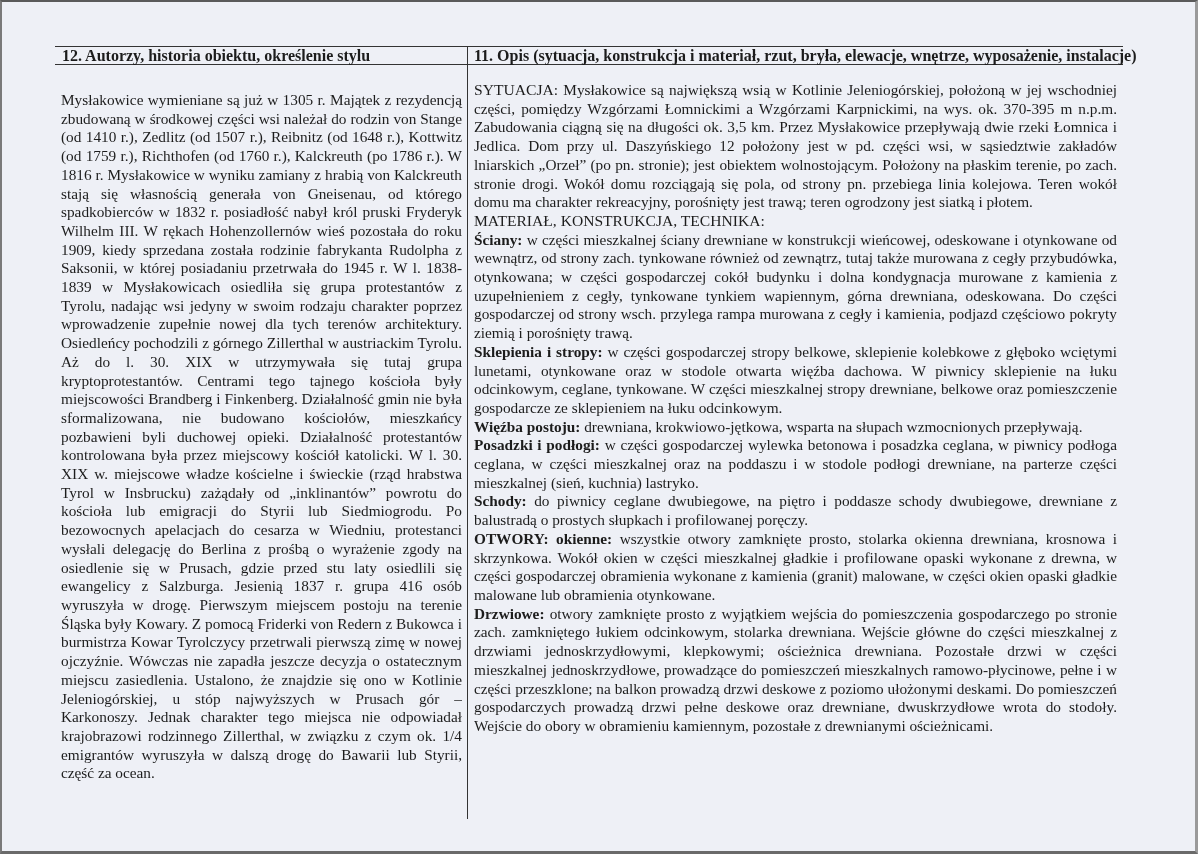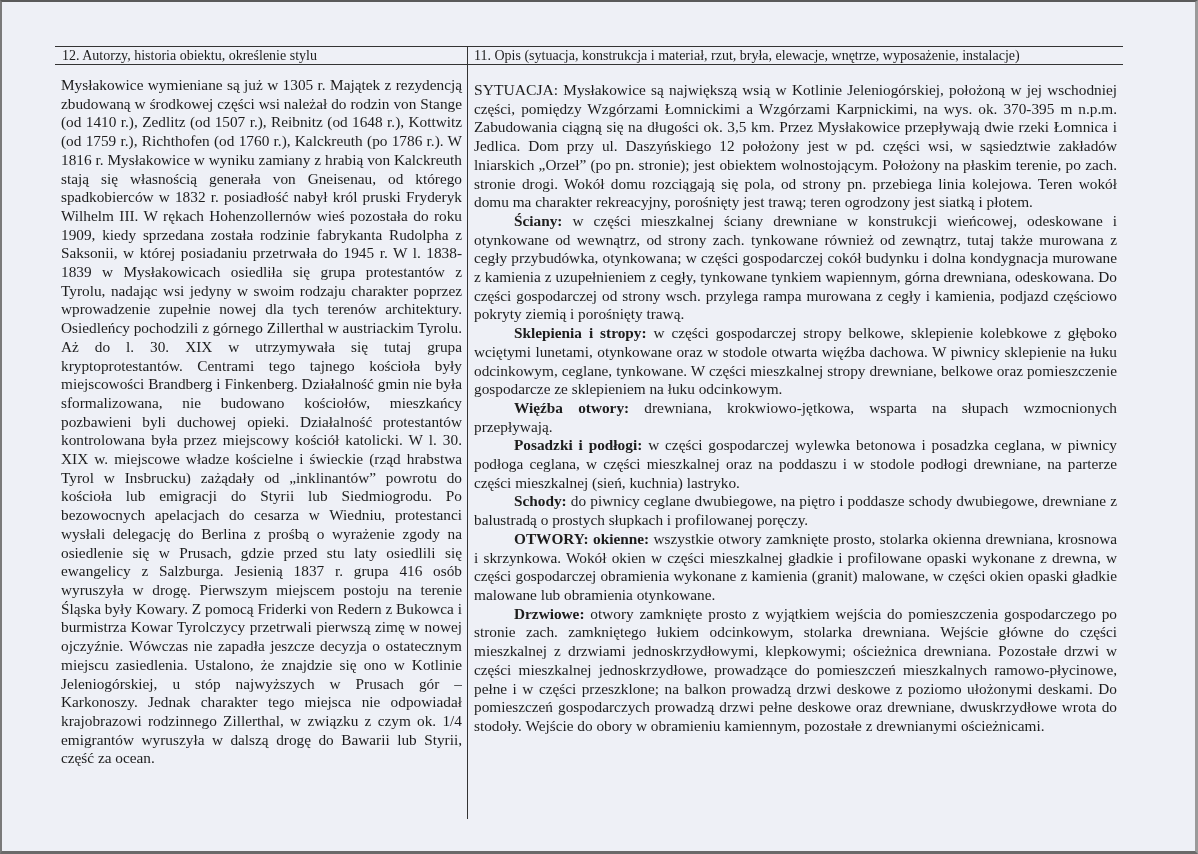--- a/index.html
+++ b/index.html
@@ -24,56 +24,57 @@
     border-top:1px solid #333;
   }
   .divider-v {
     position:absolute; left:467px; top:46px; width:1px; height:773px; background:#333;
   }
   .header-line {
     position:absolute; left:55px; top:64px; width:1068px; height:1px; background:#333;
   }
   .col-header {
     position:absolute; top:48px;
-    font-weight:normal; font-size:14px; line-height:15px;
+    font-weight:bold; font-size:16px; line-height:15px;
     white-space:nowrap;
     text-align:right;
   }
   .col-left-header { left:62px; }
   .col-right-header { left:474px; }
 
   .col-body {
     position:absolute; font-size:15.3px; line-height:18.7px;
     text-align:justify;
   }
-  .col-left { left:61px; top:76px; width:401px; }
+  .col-left { left:61px; top:91px; width:401px; }
   .col-right { left:474px; top:81px; width:643px; }
 
   .col-left p, .col-right p { margin:0; }
-  .b { font-weight:bold;margin-left:40px; }
+  .b { font-weight:bold; }
   .section-title { font-weight:normal; font-size:15.6px; }
 </style>
 </head>
 <body>
 
 <div class="scan-frame"></div>
 
 <div class="table"></div>
 <div class="header-line"></div>
 <div class="divider-v"></div>
 
 <div class="col-header col-left-header">12. Autorzy, historia obiektu, określenie stylu</div>
 <div class="col-header col-right-header">11. Opis (sytuacja, konstrukcja i materiał, rzut, bryła, elewacje, wnętrze, wyposażenie, instalacje)</div>
 
 <div class="col-body col-left">
   <p>Mysłakowice wymieniane są już w 1305 r. Majątek z rezydencją zbudowaną w środkowej części wsi należał do rodzin von Stange (od 1410 r.), Zedlitz (od 1507 r.), Reibnitz (od 1648 r.), Kottwitz (od 1759 r.), Richthofen (od 1760 r.), Kalckreuth (po 1786 r.). W 1816 r. Mysłakowice w wyniku zamiany z hrabią von Kalckreuth stają się własnością generała von Gneisenau, od którego spadkobierców w 1832 r. posiadłość nabył król pruski Fryderyk Wilhelm III. W rękach Hohenzollernów wieś pozostała do roku 1909, kiedy sprzedana została rodzinie fabrykanta Rudolpha z Saksonii, w której posiadaniu przetrwała do 1945 r. W l. 1838-1839 w Mysłakowicach osiedliła się grupa protestantów z Tyrolu, nadając wsi jedyny w swoim rodzaju charakter poprzez wprowadzenie zupełnie nowej dla tych terenów architektury. Osiedleńcy pochodzili z górnego Zillerthal w austriackim Tyrolu. Aż do l. 30. XIX w utrzymywała się tutaj grupa kryptoprotestantów. Centrami tego tajnego kościoła były miejscowości Brandberg i Finkenberg. Działalność gmin nie była sformalizowana, nie budowano kościołów, mieszkańcy pozbawieni byli duchowej opieki. Działalność protestantów kontrolowana była przez miejscowy kościół katolicki. W l. 30. XIX w. miejscowe władze kościelne i świeckie (rząd hrabstwa Tyrol w Insbrucku) zażądały od „inklinantów” powrotu do kościoła lub emigracji do Styrii lub Siedmiogrodu. Po bezowocnych apelacjach do cesarza w Wiedniu, protestanci wysłali delegację do Berlina z prośbą o wyrażenie zgody na osiedlenie się w Prusach, gdzie przed stu laty osiedlili się ewangelicy z Salzburga. Jesienią 1837 r. grupa 416 osób wyruszyła w drogę. Pierwszym miejscem postoju na terenie Śląska były Kowary. Z pomocą Friderki von Redern z Bukowca i burmistrza Kowar Tyrolczycy przetrwali pierwszą zimę w nowej ojczyźnie. Wówczas nie zapadła jeszcze decyzja o ostatecznym miejscu zasiedlenia. Ustalono, że znajdzie się ono w Kotlinie Jeleniogórskiej, u stóp najwyższych w Prusach gór – Karkonoszy. Jednak charakter tego miejsca nie odpowiadał krajobrazowi rodzinnego Zillerthal, w związku z czym ok. 1/4 emigrantów wyruszyła w dalszą drogę do Bawarii lub Styrii, część za ocean.</p>
 </div>
 
 <div class="col-body col-right">
   <p><span class="section-title">SYTUACJA:</span><span> Mysłakowice są największą wsią w Kotlinie Jeleniogórskiej, położoną w jej wschodniej części, pomiędzy Wzgórzami Łomnickimi a Wzgórzami Karpnickimi, na wys. ok. 370-395 m n.p.m. Zabudowania ciągną się na długości ok. 3,5 km. Przez Mysłakowice przepływają dwie rzeki Łomnica i Jedlica. Dom przy ul. Daszyńskiego 12 położony jest w pd. części wsi, w sąsiedztwie zakładów lniarskich „Orzeł” (po pn. stronie); jest obiektem wolnostojącym. Położony na płaskim terenie, po zach. stronie drogi. Wokół domu rozciągają się pola, od strony pn. przebiega linia kolejowa. Teren wokół domu ma charakter rekreacyjny, porośnięty jest trawą; teren ogrodzony jest siatką i płotem.</span></p>
+  <p><span class="section-title">MATERIAŁ, KONSTRUKCJA, TECHNIKA:</span></p>
   <p><span class="b">Ściany:</span><span> w części mieszkalnej ściany drewniane w konstrukcji wieńcowej, odeskowane i otynkowane od wewnątrz, od strony zach. tynkowane również od zewnątrz, tutaj także murowana z cegły przybudówka, otynkowana; w części gospodarczej cokół budynku i dolna kondygnacja murowane z kamienia z uzupełnieniem z cegły, tynkowane tynkiem wapiennym, górna drewniana, odeskowana. Do części gospodarczej od strony wsch. przylega rampa murowana z cegły i kamienia, podjazd częściowo pokryty ziemią i porośnięty trawą.</span></p>
   <p><span class="b">Sklepienia i stropy:</span><span> w części gospodarczej stropy belkowe, sklepienie kolebkowe z głęboko wciętymi lunetami, otynkowane oraz w stodole otwarta więźba dachowa. W piwnicy sklepienie na łuku odcinkowym, ceglane, tynkowane. W części mieszkalnej stropy drewniane, belkowe oraz pomieszczenie gospodarcze ze sklepieniem na łuku odcinkowym.</span></p>
-  <p><span class="b">Więźba otwory:</span><span> drewniana, krokwiowo-jętkowa, wsparta na słupach wzmocnionych przepływają.</span></p>
+  <p><span class="b">Więźba postoju:</span><span> drewniana, krokwiowo-jętkowa, wsparta na słupach wzmocnionych przepływają.</span></p>
   <p><span class="b">Posadzki i podłogi:</span><span> w części gospodarczej wylewka betonowa i posadzka ceglana, w piwnicy podłoga ceglana, w części mieszkalnej oraz na poddaszu i w stodole podłogi drewniane, na parterze części mieszkalnej (sień, kuchnia) lastryko.</span></p>
   <p><span class="b">Schody:</span><span> do piwnicy ceglane dwubiegowe, na piętro i poddasze schody dwubiegowe, drewniane z balustradą o prostych słupkach i profilowanej poręczy.</span></p>
   <p><span class="b">OTWORY: okienne:</span><span> wszystkie otwory zamknięte prosto, stolarka okienna drewniana, krosnowa i skrzynkowa. Wokół okien w części mieszkalnej gładkie i profilowane opaski wykonane z drewna, w części gospodarczej obramienia wykonane z kamienia (granit) malowane, w części okien opaski gładkie malowane lub obramienia otynkowane.</span></p>
   <p><span class="b">Drzwiowe:</span><span> otwory zamknięte prosto z wyjątkiem wejścia do pomieszczenia gospodarczego po stronie zach. zamkniętego łukiem odcinkowym, stolarka drewniana. Wejście główne do części mieszkalnej z drzwiami jednoskrzydłowymi, klepkowymi; ościeżnica drewniana. Pozostałe drzwi w części mieszkalnej jednoskrzydłowe, prowadzące do pomieszczeń mieszkalnych ramowo-płycinowe, pełne i w części przeszklone; na balkon prowadzą drzwi deskowe z poziomo ułożonymi deskami. Do pomieszczeń gospodarczych prowadzą drzwi pełne deskowe oraz drewniane, dwuskrzydłowe wrota do stodoły. Wejście do obory w obramieniu kamiennym, pozostałe z drewnianymi ościeżnicami.</span></p>
 </div>
 
 </body></html>

